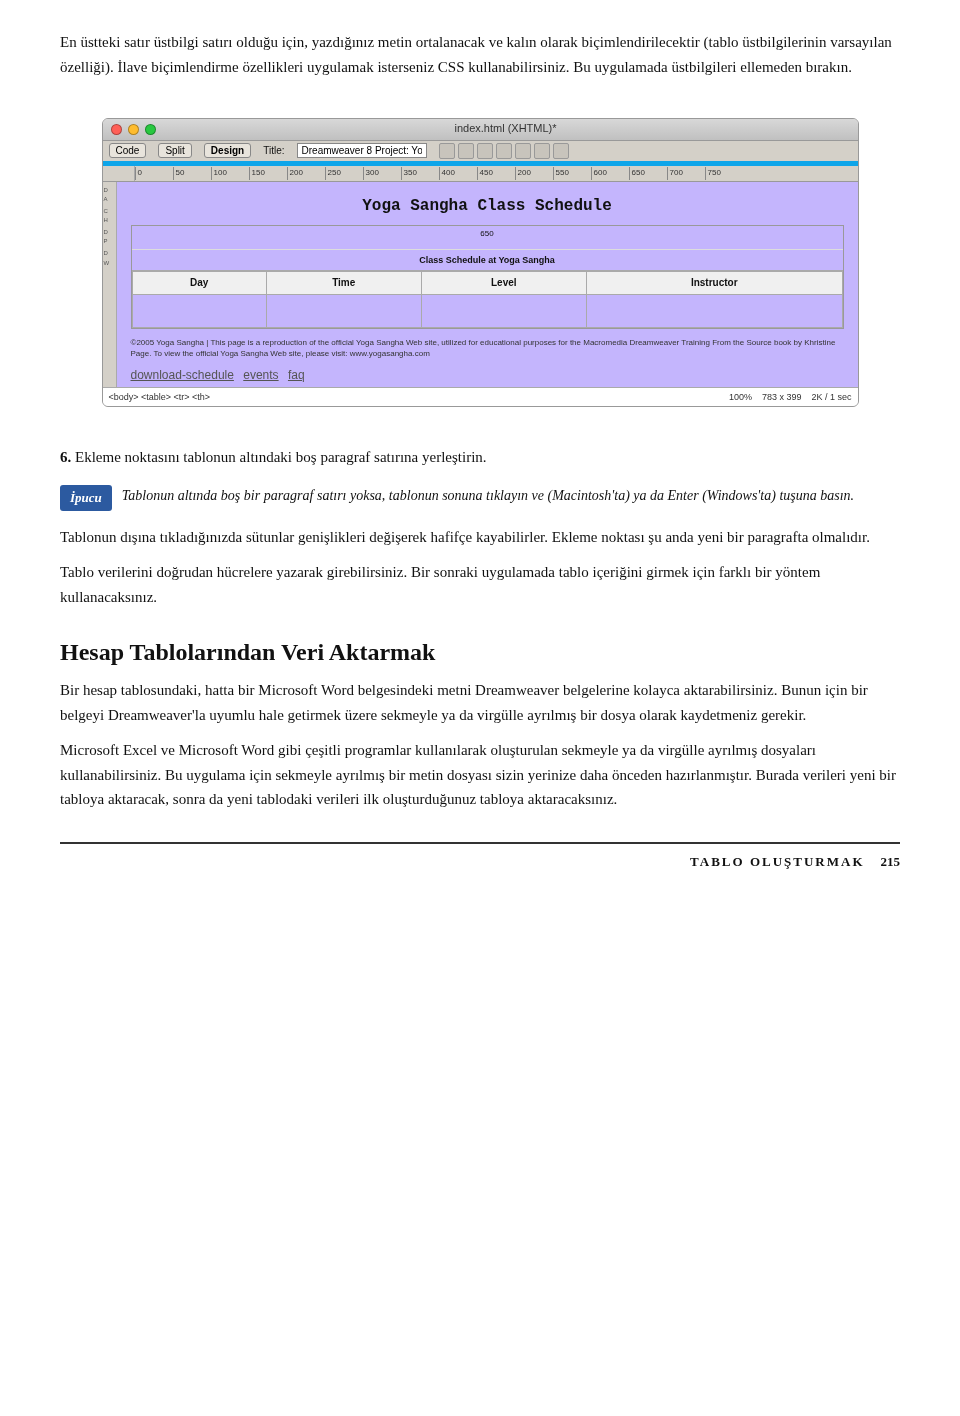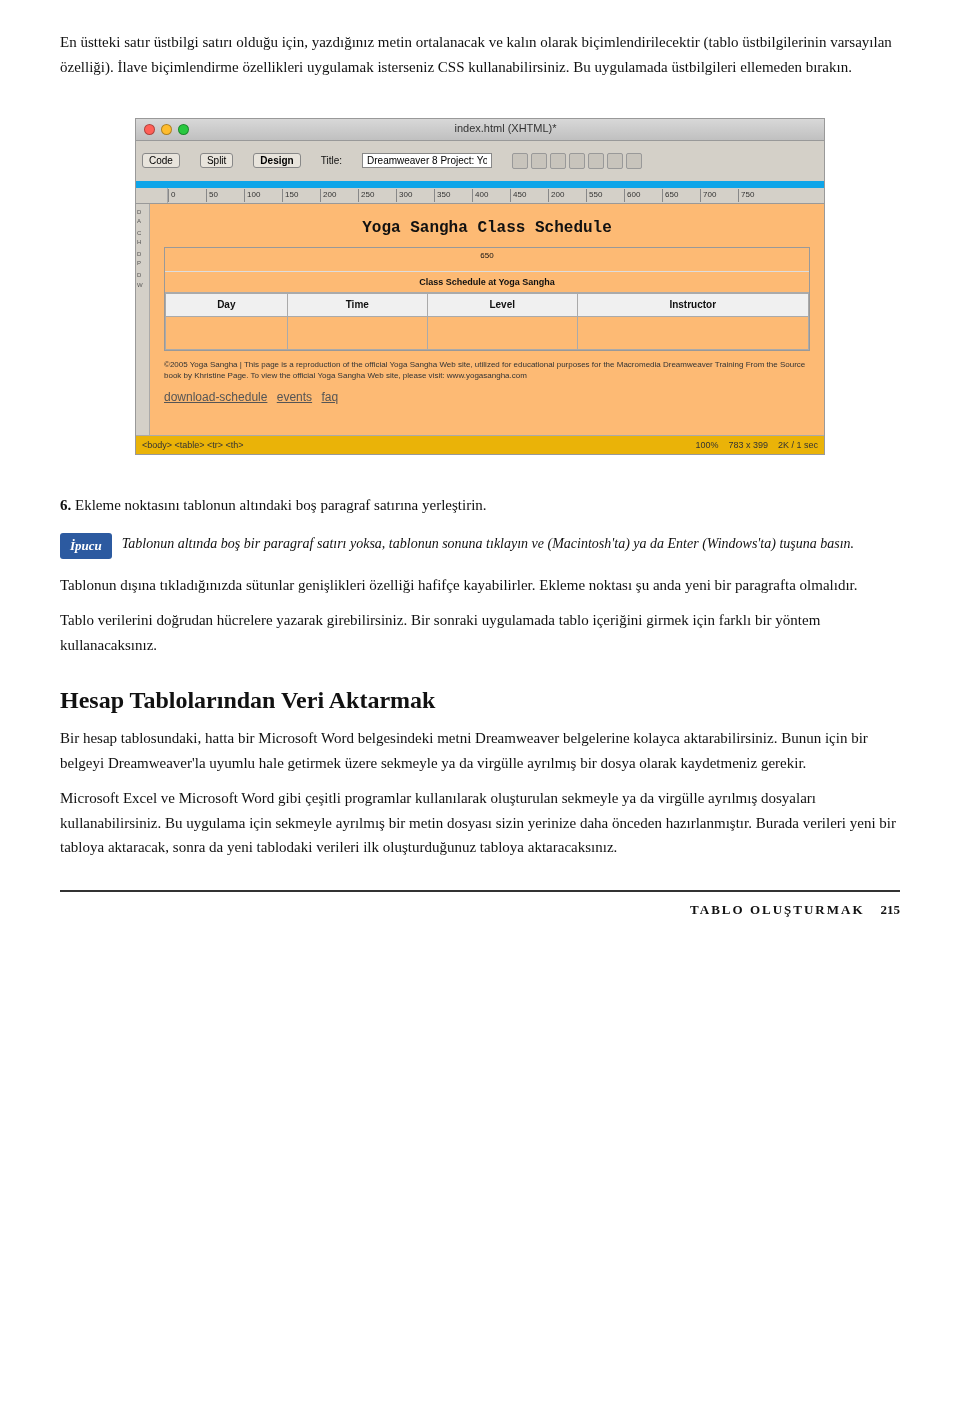--- a/index.html
+++ b/index.html
@@ -16,24 +16,24 @@
 
     .intro-text {
       font-size: 15px;
       line-height: 1.65;
       margin-bottom: 18px;
     }
 
     
     .screenshot-box {
       border: 1px solid #999;
-      border-radius: 0;
+      border-radius: 6px;
       background: #e8e8e8;
       margin: 38px auto;
-      width: 690px;
+      width: 757px;
       overflow: hidden;
     }
 
     .screenshot-titlebar {
       background: linear-gradient(to bottom, #d8d8d8, #c0c0c0);
       border-bottom: 1px solid #999;
       padding: 5px 8px;
       display: flex;
       align-items: center;
       gap: 6px;
@@ -53,25 +53,25 @@
       flex: 1;
       text-align: center;
       font-size: 11px;
       font-family: Arial, sans-serif;
       color: #333;
     }
 
     
     .dw-toolbar {
       background: #d4d0c8;
-      border-bottom: 7px solid #0ea5e9;
-      padding: 12px 6px;
+      border-bottom: 5px solid #0ea5e9;
+      padding: 2px 6px;
       display: flex;
       align-items: center;
-      gap: 20px;
+      gap: 12px;
       font-family: Arial, sans-serif;
       font-size: 11px;
     }
 
     .dw-btn {
       background: #e8e4dc;
       border: 1px solid #888;
       border-radius: 3px;
       padding: 1px 6px;
       font-size: 10px;
@@ -141,22 +141,22 @@
       display: flex;
       flex-direction: column;
       gap: 2px;
       padding: 4px 1px;
       font-size: 6px;
       font-family: Arial, sans-serif;
     }
 
     .dw-content {
       flex: 1;
-      background: #fdba74;
-      padding: 12px 14px 28px 14px;
+      background: #c4b5fd;
+      padding: 12px 14px 2px 14px;
       font-family: Arial, sans-serif;
     }
 
     .yoga-title {
       font-size: 16px;
       font-weight: bold;
       font-family: 'Courier New', monospace;
       text-align: center;
       margin-bottom: 6px;
     }
@@ -218,21 +218,21 @@
     }
 
     .footer-links a {
       color: #555;
       text-decoration: underline;
       margin-right: 6px;
     }
 
     
     .dw-statusbar {
-      background: #eab308;
+      background: #ffffff;
       border-top: 1px solid #aaa;
       padding: 2px 6px;
       display: flex;
       align-items: center;
       justify-content: space-between;
       font-size: 9px;
       font-family: Arial, sans-serif;
     }
 
     .dw-tag-info {
@@ -428,21 +428,21 @@
   </div>
 </div>
 
 <p class="step-number"><span>6.</span> <span style="font-weight:normal; font-size:15px;">Ekleme noktasını tablonun altındaki boş paragraf satırına yerleştirin.</span></p>
 
 <div class="tip-box">
   <div class="tip-icon">İpucu</div>
   <p class="tip-text">Tablonun altında boş bir paragraf satırı yoksa, tablonun sonuna tıklayın ve (Macintosh'ta) ya da Enter (Windows'ta) tuşuna basın.</p>
 </div>
 
-<p class="body-text">Tablonun dışına tıkladığınızda sütunlar genişlikleri özelliği hafifçe kayabilirler. Ekleme noktası şu anda yeni bir paragrafta olmalıdır.</p>
+<p class="body-text">Tablonun dışına tıkladığınızda sütunlar genişlikleri değişerek hafifçe kayabilirler. Ekleme noktası şu anda yeni bir paragrafta olmalıdır.</p>
 <p class="body-text">Tablo verilerini doğrudan hücrelere yazarak girebilirsiniz. Bir sonraki uygulamada tablo içeriğini girmek için farklı bir yöntem kullanacaksınız.</p>
 
 <h2 class="section-heading">Hesap Tablolarından Veri Aktarmak</h2>
 
 <p class="body-text">Bir hesap tablosundaki, hatta bir Microsoft Word belgesindeki metni Dreamweaver belgelerine kolayca aktarabilirsiniz. Bunun için bir belgeyi Dreamweaver'la uyumlu hale getirmek üzere sekmeyle ya da virgülle ayrılmış bir dosya olarak kaydetmeniz gerekir.</p>
 <p class="body-text">Microsoft Excel ve Microsoft Word gibi çeşitli programlar kullanılarak oluşturulan sekmeyle ya da virgülle ayrılmış dosyaları kullanabilirsiniz. Bu uygulama için sekmeyle ayrılmış bir metin dosyası sizin yerinize daha önceden hazırlanmıştır. Burada verileri yeni bir tabloya aktaracak, sonra da yeni tablodaki verileri ilk oluşturduğunuz tabloya aktaracaksınız.</p>
 
 <div class="page-footer">
   <span class="footer-chapter">TABLO OLUŞTURMAK</span>
   <span class="footer-page">215</span>

